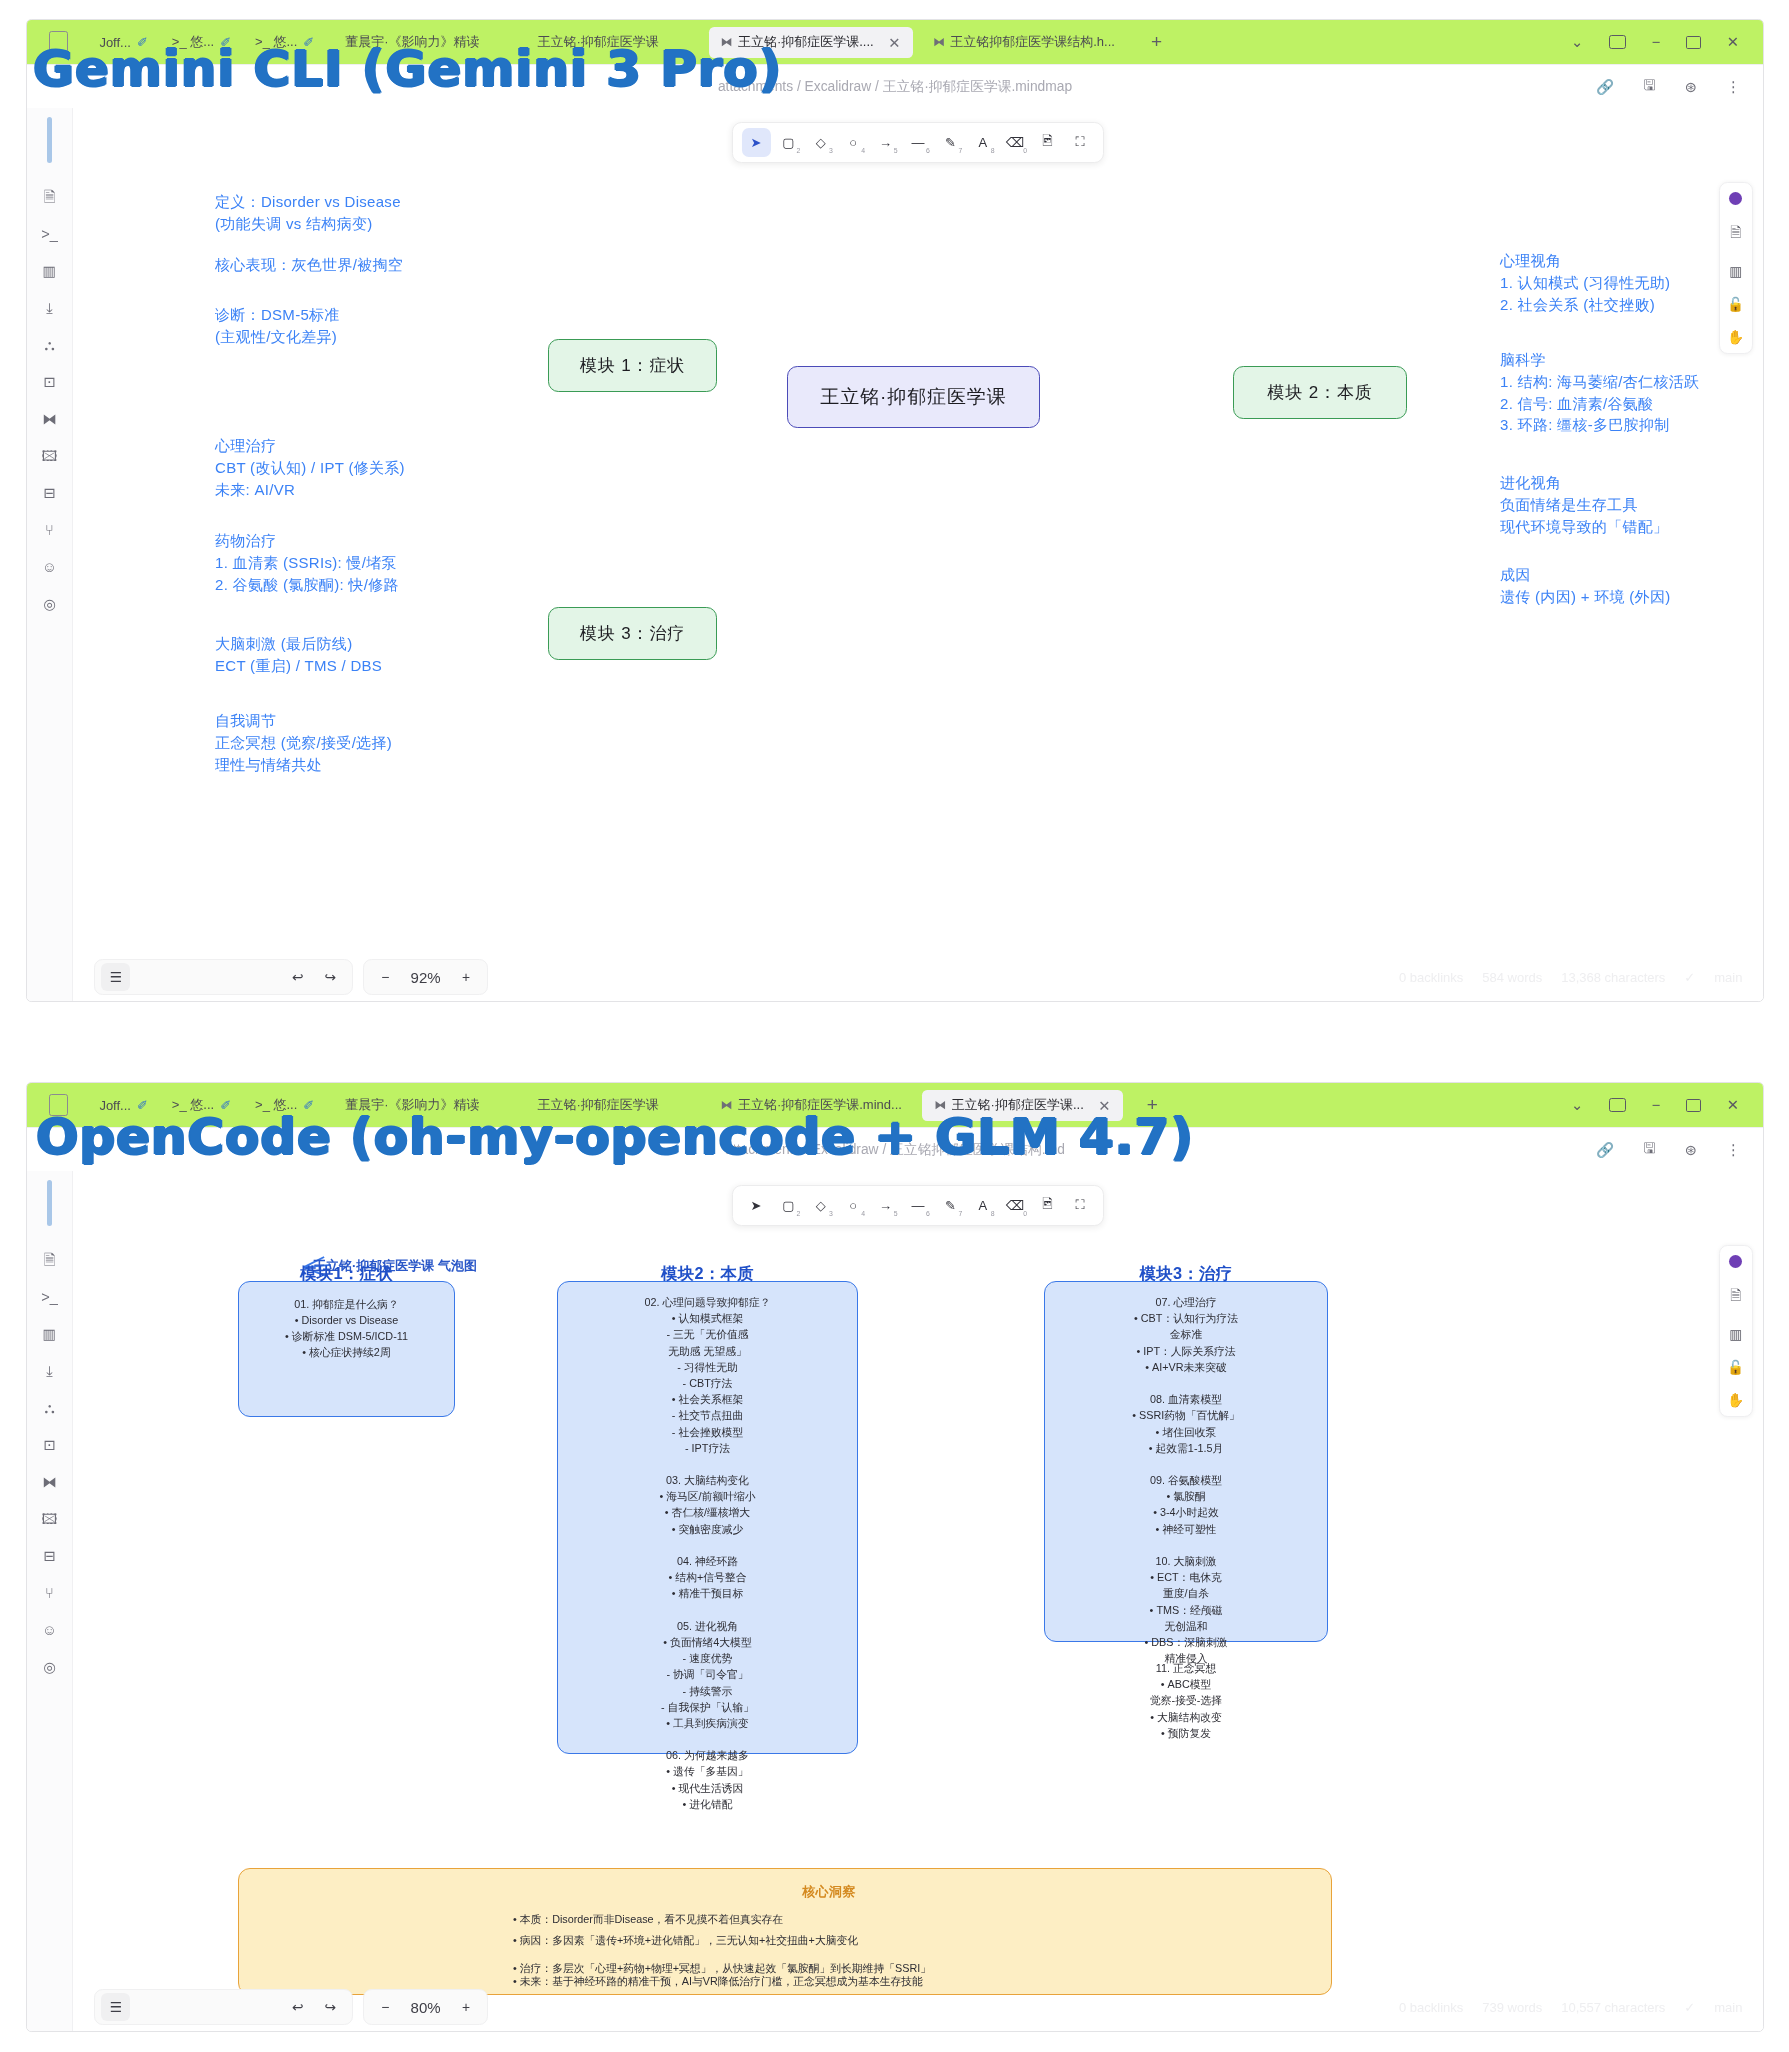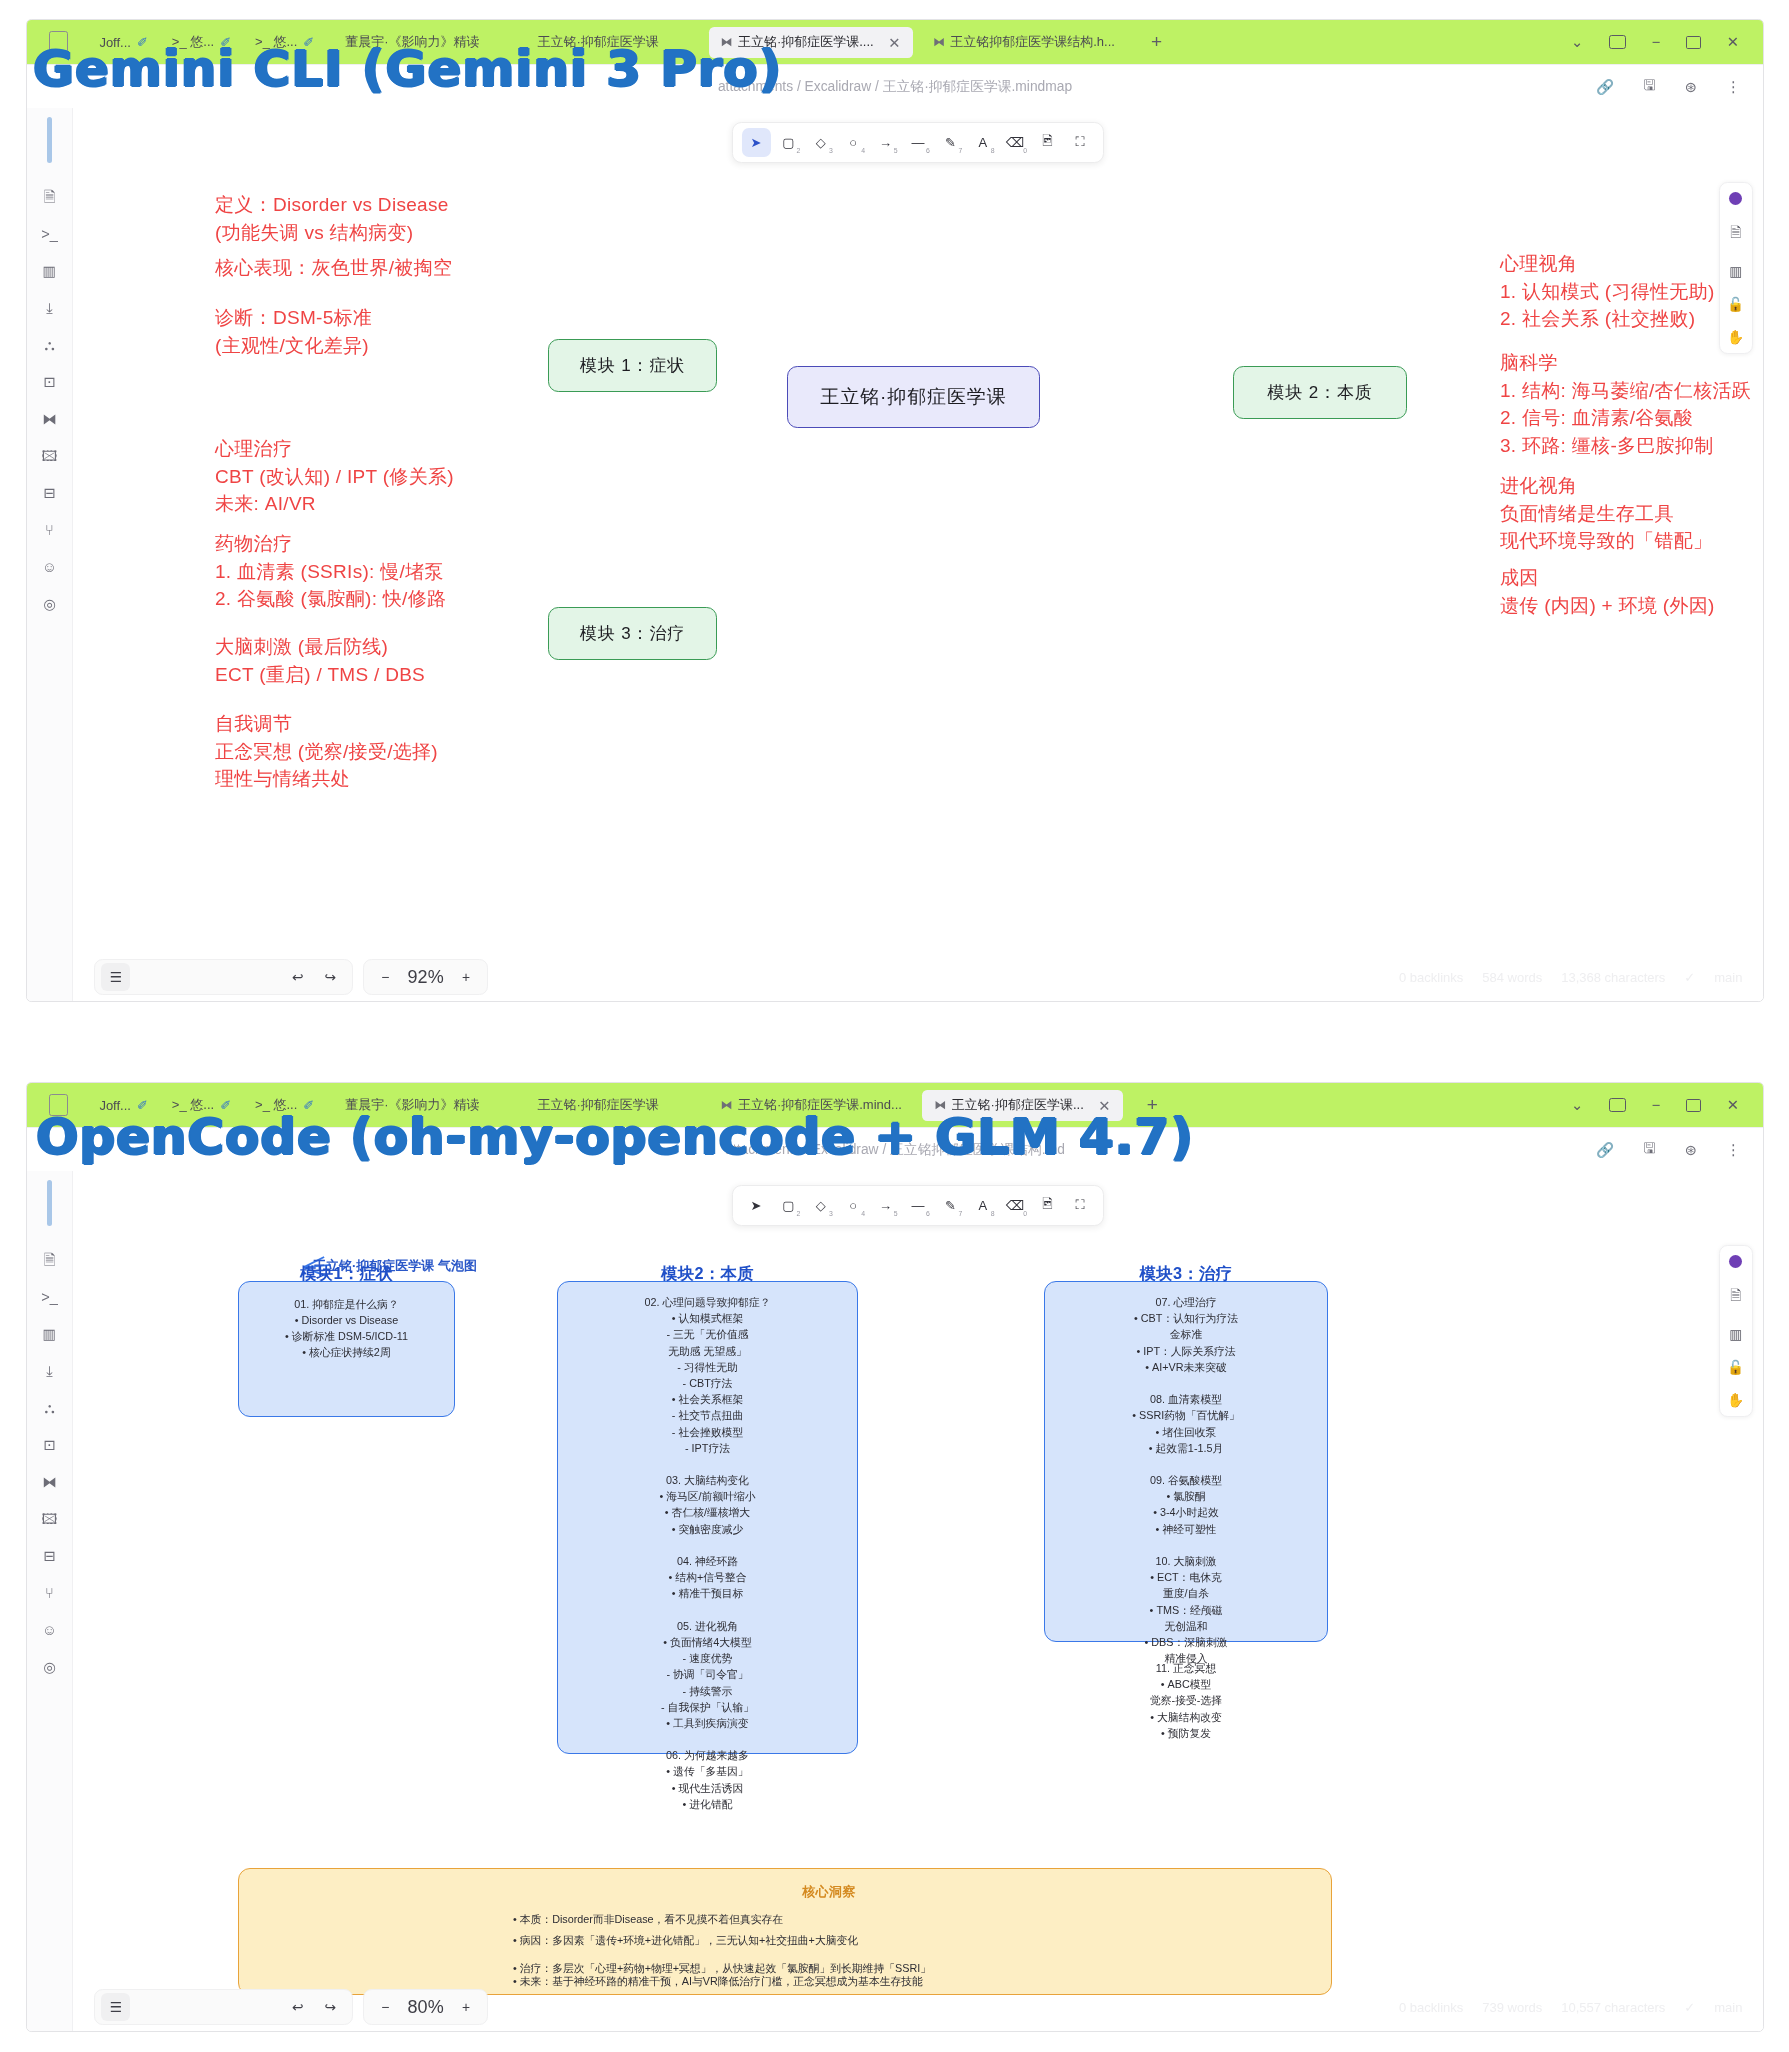--- a/index.html
+++ b/index.html
@@ -129,27 +129,27 @@
     border-radius: 8.6px; display: flex; align-items: center; padding: 0 6.9px; gap: 3.4px;
   }
   .bb-btn {
     width: 29px; height: 27.5px; border-radius: 6px;
     display: flex; align-items: center; justify-content: center;
     font-size: 13.8px; color: #3e3e46;
   }
   .bb-btn.on { background: #f0f0f1; }
   .bb-spacer { width: 146px; }
   .zoom-group { margin-left: 10.3px; }
-  .zoom-val { font-size: 18px; color: #3e3e46; min-width: 45px; text-align: center; }
+  .zoom-val { font-size: 15px; color: #3e3e46; min-width: 45px; text-align: center; }
   .status {
     margin-left: auto; display: flex; align-items: center; gap: 19px;
     font-size: 13px; color: #eeeef0;
   }
   .mm-text {
-    position: absolute; font-size: 19px; color: #ef4444;
+    position: absolute; font-size: 15px; color: #3b82f6;
     line-height: 1.45; white-space: pre; letter-spacing: 0.3px;
   }
   .mm-node {
     position: absolute; border-radius: 10.3px;
     display: flex; align-items: center; justify-content: center;
     font-size: 17px; letter-spacing: 0.9px;
   }
   .node-green { background: #e3f5e7; border: 1.7px solid #3a9b55; color: #1d1d22; }
   .node-center { background: #e9e9fb; border: 1.7px solid #4b4bb8; color: #1d1d22; font-size: 19px; }
   .svg-layer { position: absolute; inset: 0; pointer-events: none; }

